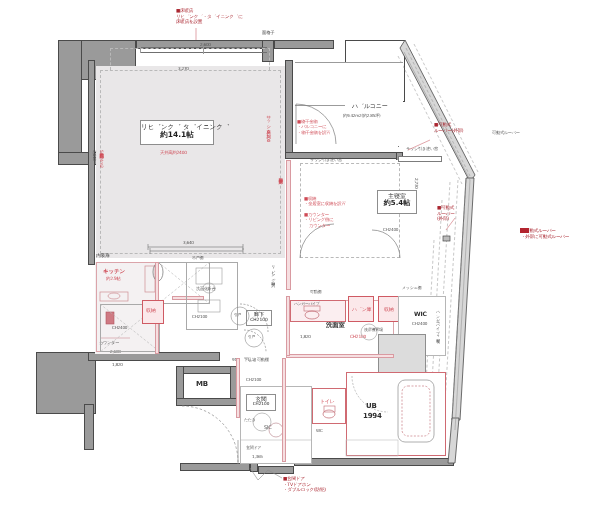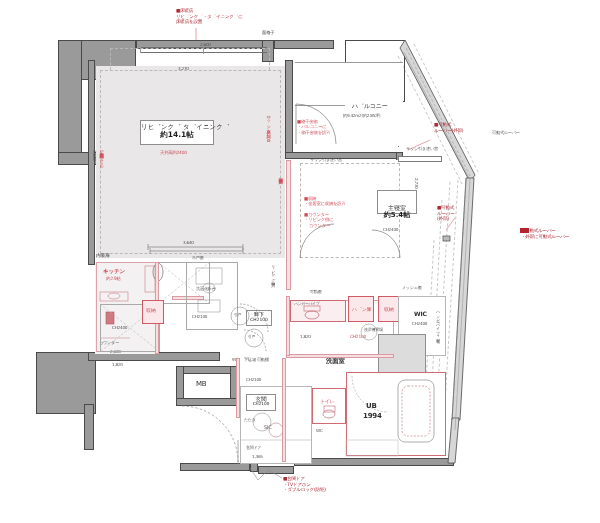--- a/index.html
+++ b/index.html
@@ -138,21 +138,21 @@
     <line x1="296" y1="104" x2="296" y2="144" stroke="#7c7c7c" stroke-width="0.7"></line>
   </svg>
   <div class="redsm" style="left:297px;top:119px;">
     <div>■物干金物</div>
     <div>・バルコニーに</div>
     <div>・物干金物を設置</div>
   </div>
 
   <div class="abs fill-white" style="left:296px;top:160px;width:108px;height:100px;"></div>
   <div class="dash" style="left:300px;top:163px;width:100px;height:95px;"></div>
-  <div class="lblbox" style="left:377px;top:190px;width:40px;height:24px;padding-top:14px;font-size:6px;">
+  <div class="lblbox" style="left:377px;top:190px;width:40px;height:24px;padding-top:2px;font-size:6px;">
     <div>主寝室</div>
     <div style="font-size:7px;font-weight:bold;">約5.4帖</div>
   </div>
   <div class="gsm" style="left:383px;top:227px;">CH2400</div>
 
   <div class="thinline" style="left:398px;top:146px;width:1px;height:1px;"></div>
   <div class="abs" style="left:398px;top:156px;width:44px;height:6px;border:1px solid #7c7c7c;background:#fff;"></div>
   <div class="gsm" style="left:406px;top:146px;">サッシ引き違い窓</div>
 
   <div class="gsm vertp" style="left:414px;top:178px;height:40px;">2,730</div>
@@ -241,21 +241,21 @@
     <circle cx="254" cy="338" r="9" fill="none" stroke="#8b8b8b" stroke-width="0.6"></circle>
   </svg>
   <div class="gsm" style="left:234px;top:313px;font-size:3.8px;">引戸</div>
   <div class="gsm" style="left:248px;top:335px;font-size:3.8px;">引戸</div>
   <div class="gsm" style="left:232px;top:357px;">910</div>
   <div class="gsm" style="left:244px;top:357px;">下駄箱 可動棚</div>
 
   <div class="gsm vertp" style="left:270px;top:262px;height:44px;font-size:4px;">リビング入口引戸</div>
 
   <div class="abs fill-white" style="left:286px;top:300px;width:108px;height:58px;border:1px solid #d9a6ab;"></div>
-  <div class="lbl" style="left:326px;top:322px;font-size:6.4px;font-weight:bold;margin-top:36px;">洗面室</div>
+  <div class="lbl" style="left:326px;top:322px;font-size:6.4px;font-weight:bold;">洗面室</div>
   <div class="redsm" style="left:350px;top:334px;">CH2100</div>
   <div class="gsm" style="left:300px;top:334px;">1,820</div>
 
   <div class="abs" style="left:290px;top:300px;width:56px;height:22px;border:1.4px solid #d06a72;background:#fbeef0;"></div>
   <div class="gsm" style="left:294px;top:302px;font-size:3.8px;">ハンガーパイプ</div>
   <svg class="ov">
     <ellipse cx="312" cy="315" rx="7" ry="4" fill="none" stroke="#c0666e" stroke-width="0.7"></ellipse>
     <rect x="304" y="306" width="16" height="5" fill="none" stroke="#c0666e" stroke-width="0.6"></rect>
   </svg>
   <div class="abs" style="left:348px;top:296px;width:26px;height:26px;border:1.4px solid #cf5a63;background:#fbe8ea;"></div>
@@ -303,21 +303,21 @@
   <svg class="ov">
     <circle cx="262" cy="422" r="9" fill="none" stroke="#9a9a9a" stroke-width="0.6"></circle>
     <circle cx="276" cy="430" r="7" fill="none" stroke="#b58088" stroke-width="0.6"></circle>
     <line x1="240" y1="440" x2="312" y2="440" stroke="#b6b6b6" stroke-width="0.6"></line>
     <path d="M182 406 A 56 56 0 0 1 238 462" fill="none" stroke="#8b8b8b" stroke-width="0.7" stroke-dasharray="2.5,2"></path>
     <line x1="238" y1="440" x2="238" y2="464" stroke="#8b8b8b" stroke-width="0.7"></line>
   </svg>
   <div class="gsm" style="left:246px;top:446px;font-size:4px;">玄関ドア</div>
   <div class="gsm" style="left:252px;top:454px;">1,365</div>
 
-  <div class="lbl" style="left:196px;top:380px;font-size:7px;font-weight:normal;">MB</div>
+  <div class="lbl" style="left:196px;top:380px;font-size:7px;font-weight:bold;">MB</div>
 
   <div class="gsm" style="left:112px;top:362px;">1,820</div>
 
   <div class="pinkband" style="left:236px;top:358px;width:4px;height:60px;"></div>
   <div class="pinkband" style="left:282px;top:358px;width:4px;height:104px;"></div>
   <div class="pinkband" style="left:286px;top:354px;width:108px;height:4px;"></div>
   <div class="pinkband" style="left:286px;top:296px;width:4px;height:60px;"></div>
 
   <div class="reddark" style="left:176px;top:8px;">
     <div>■床暖房</div>

